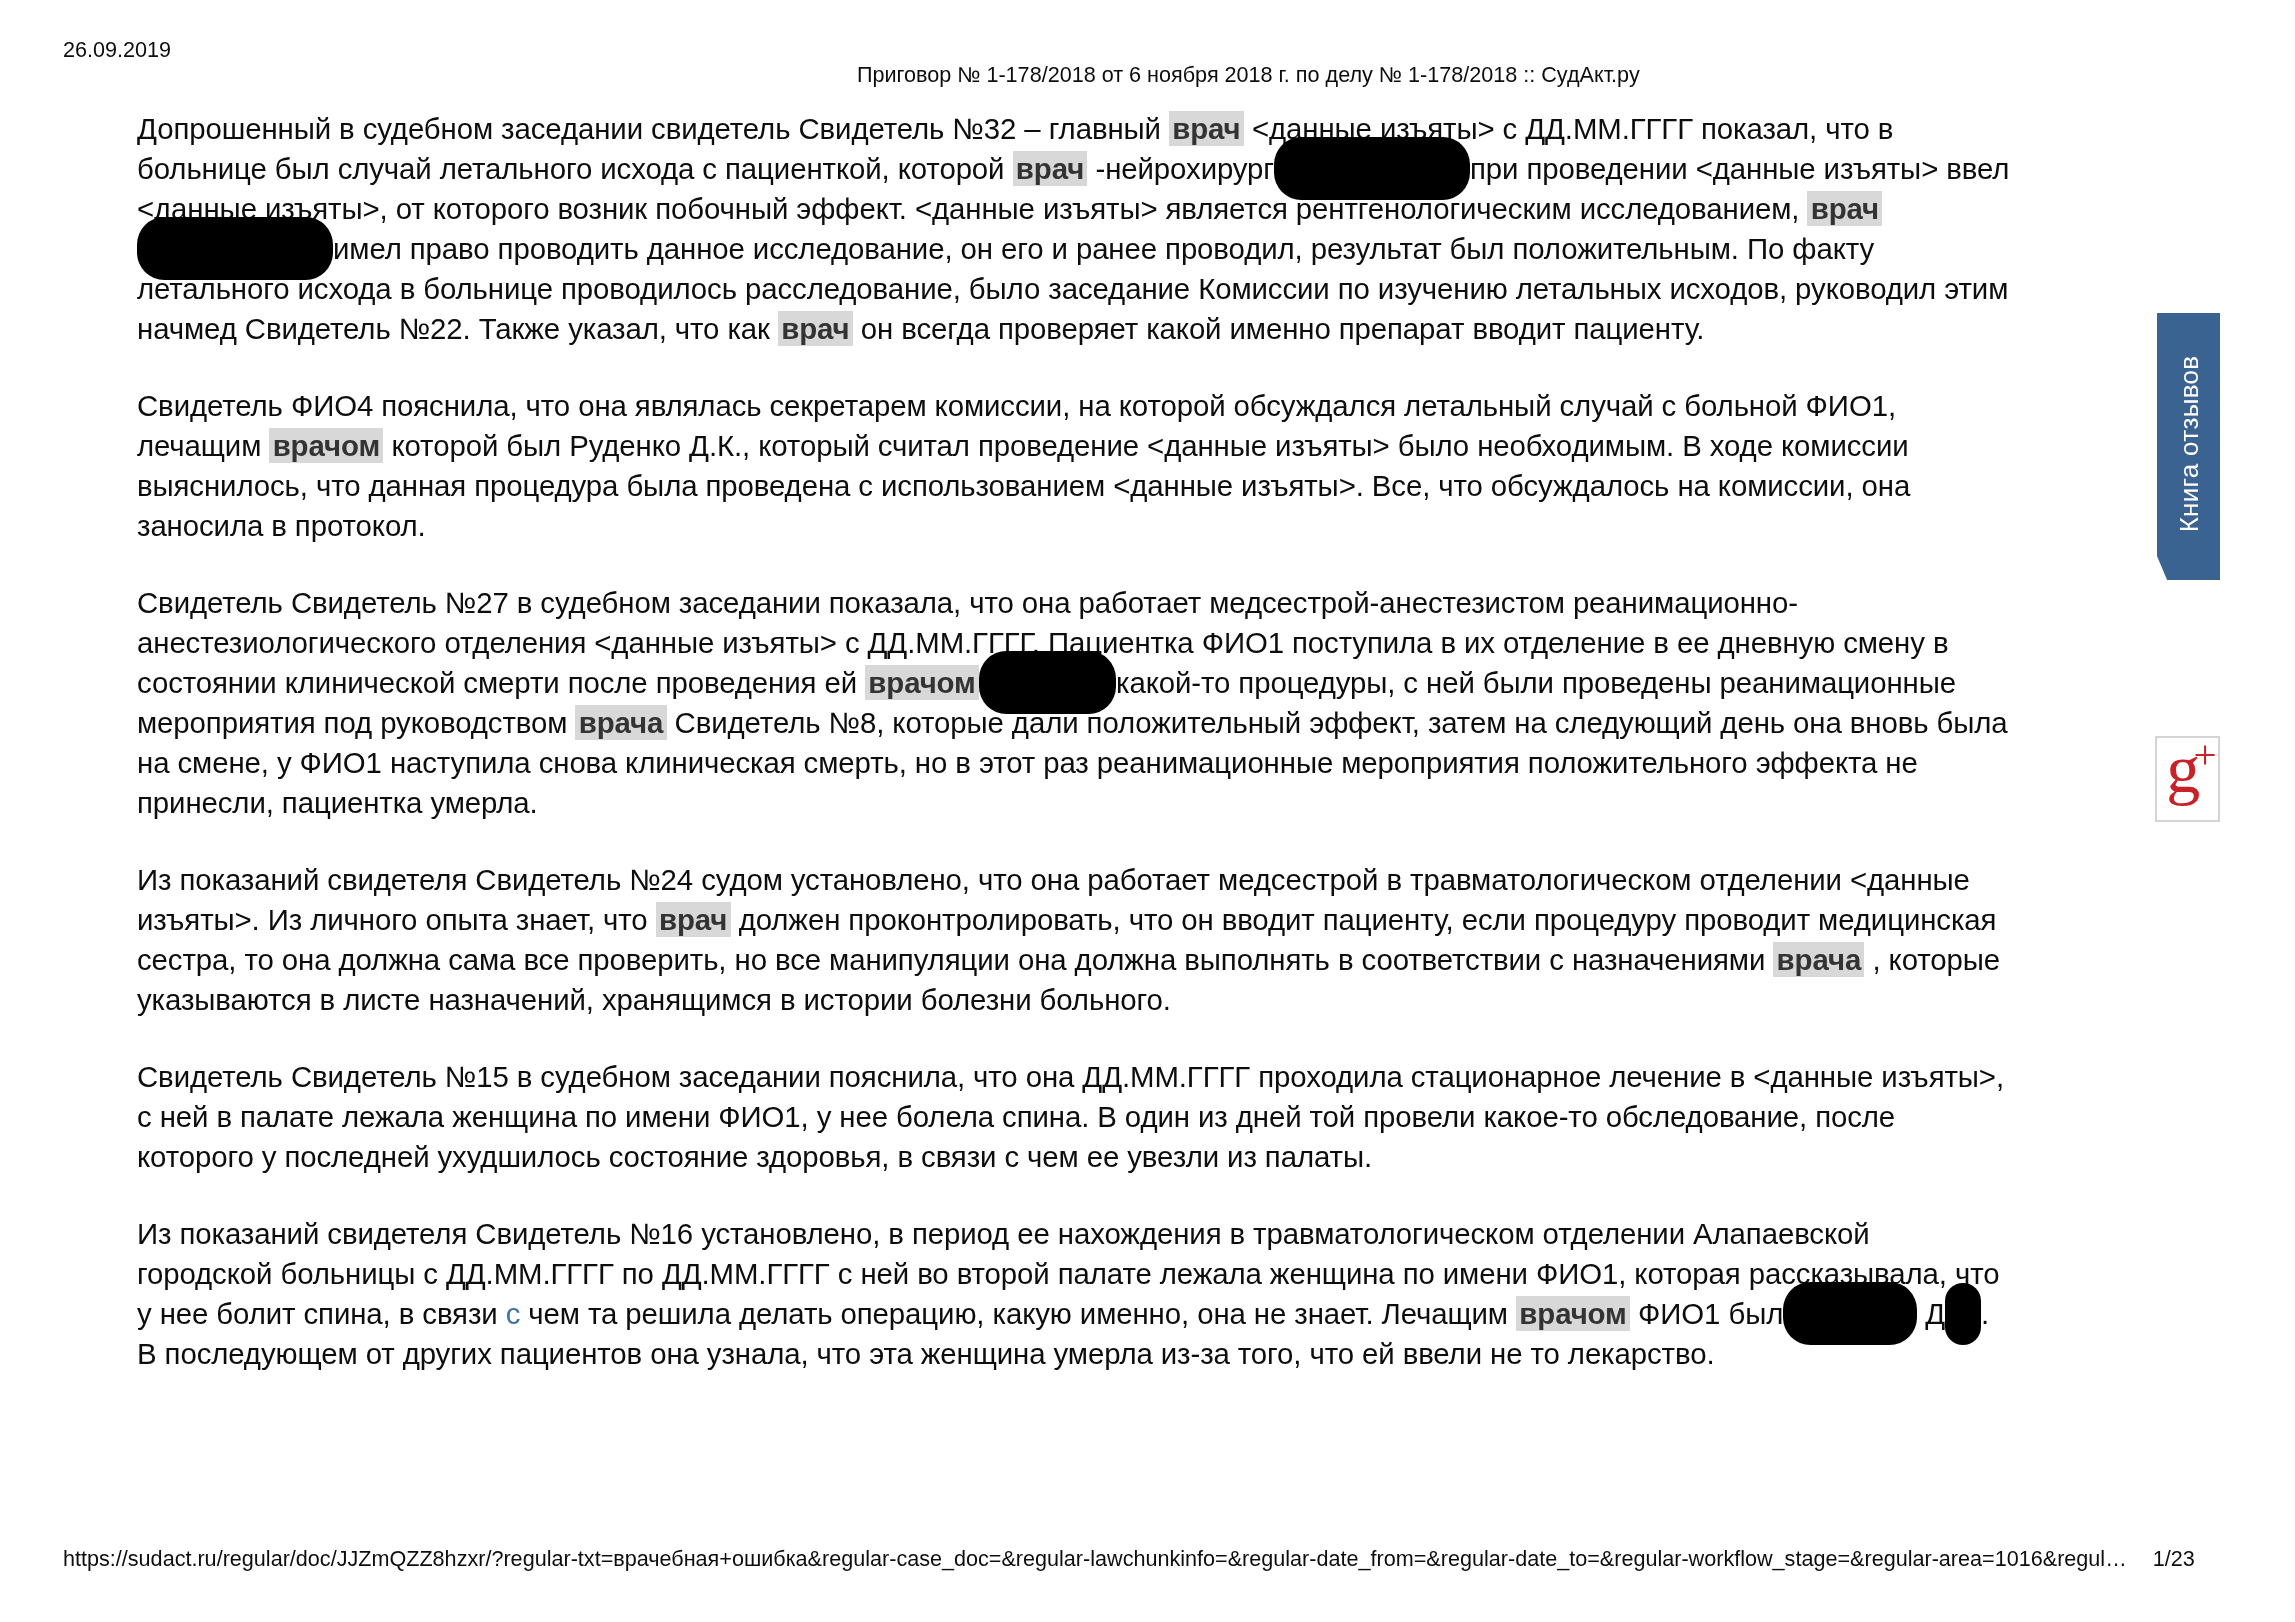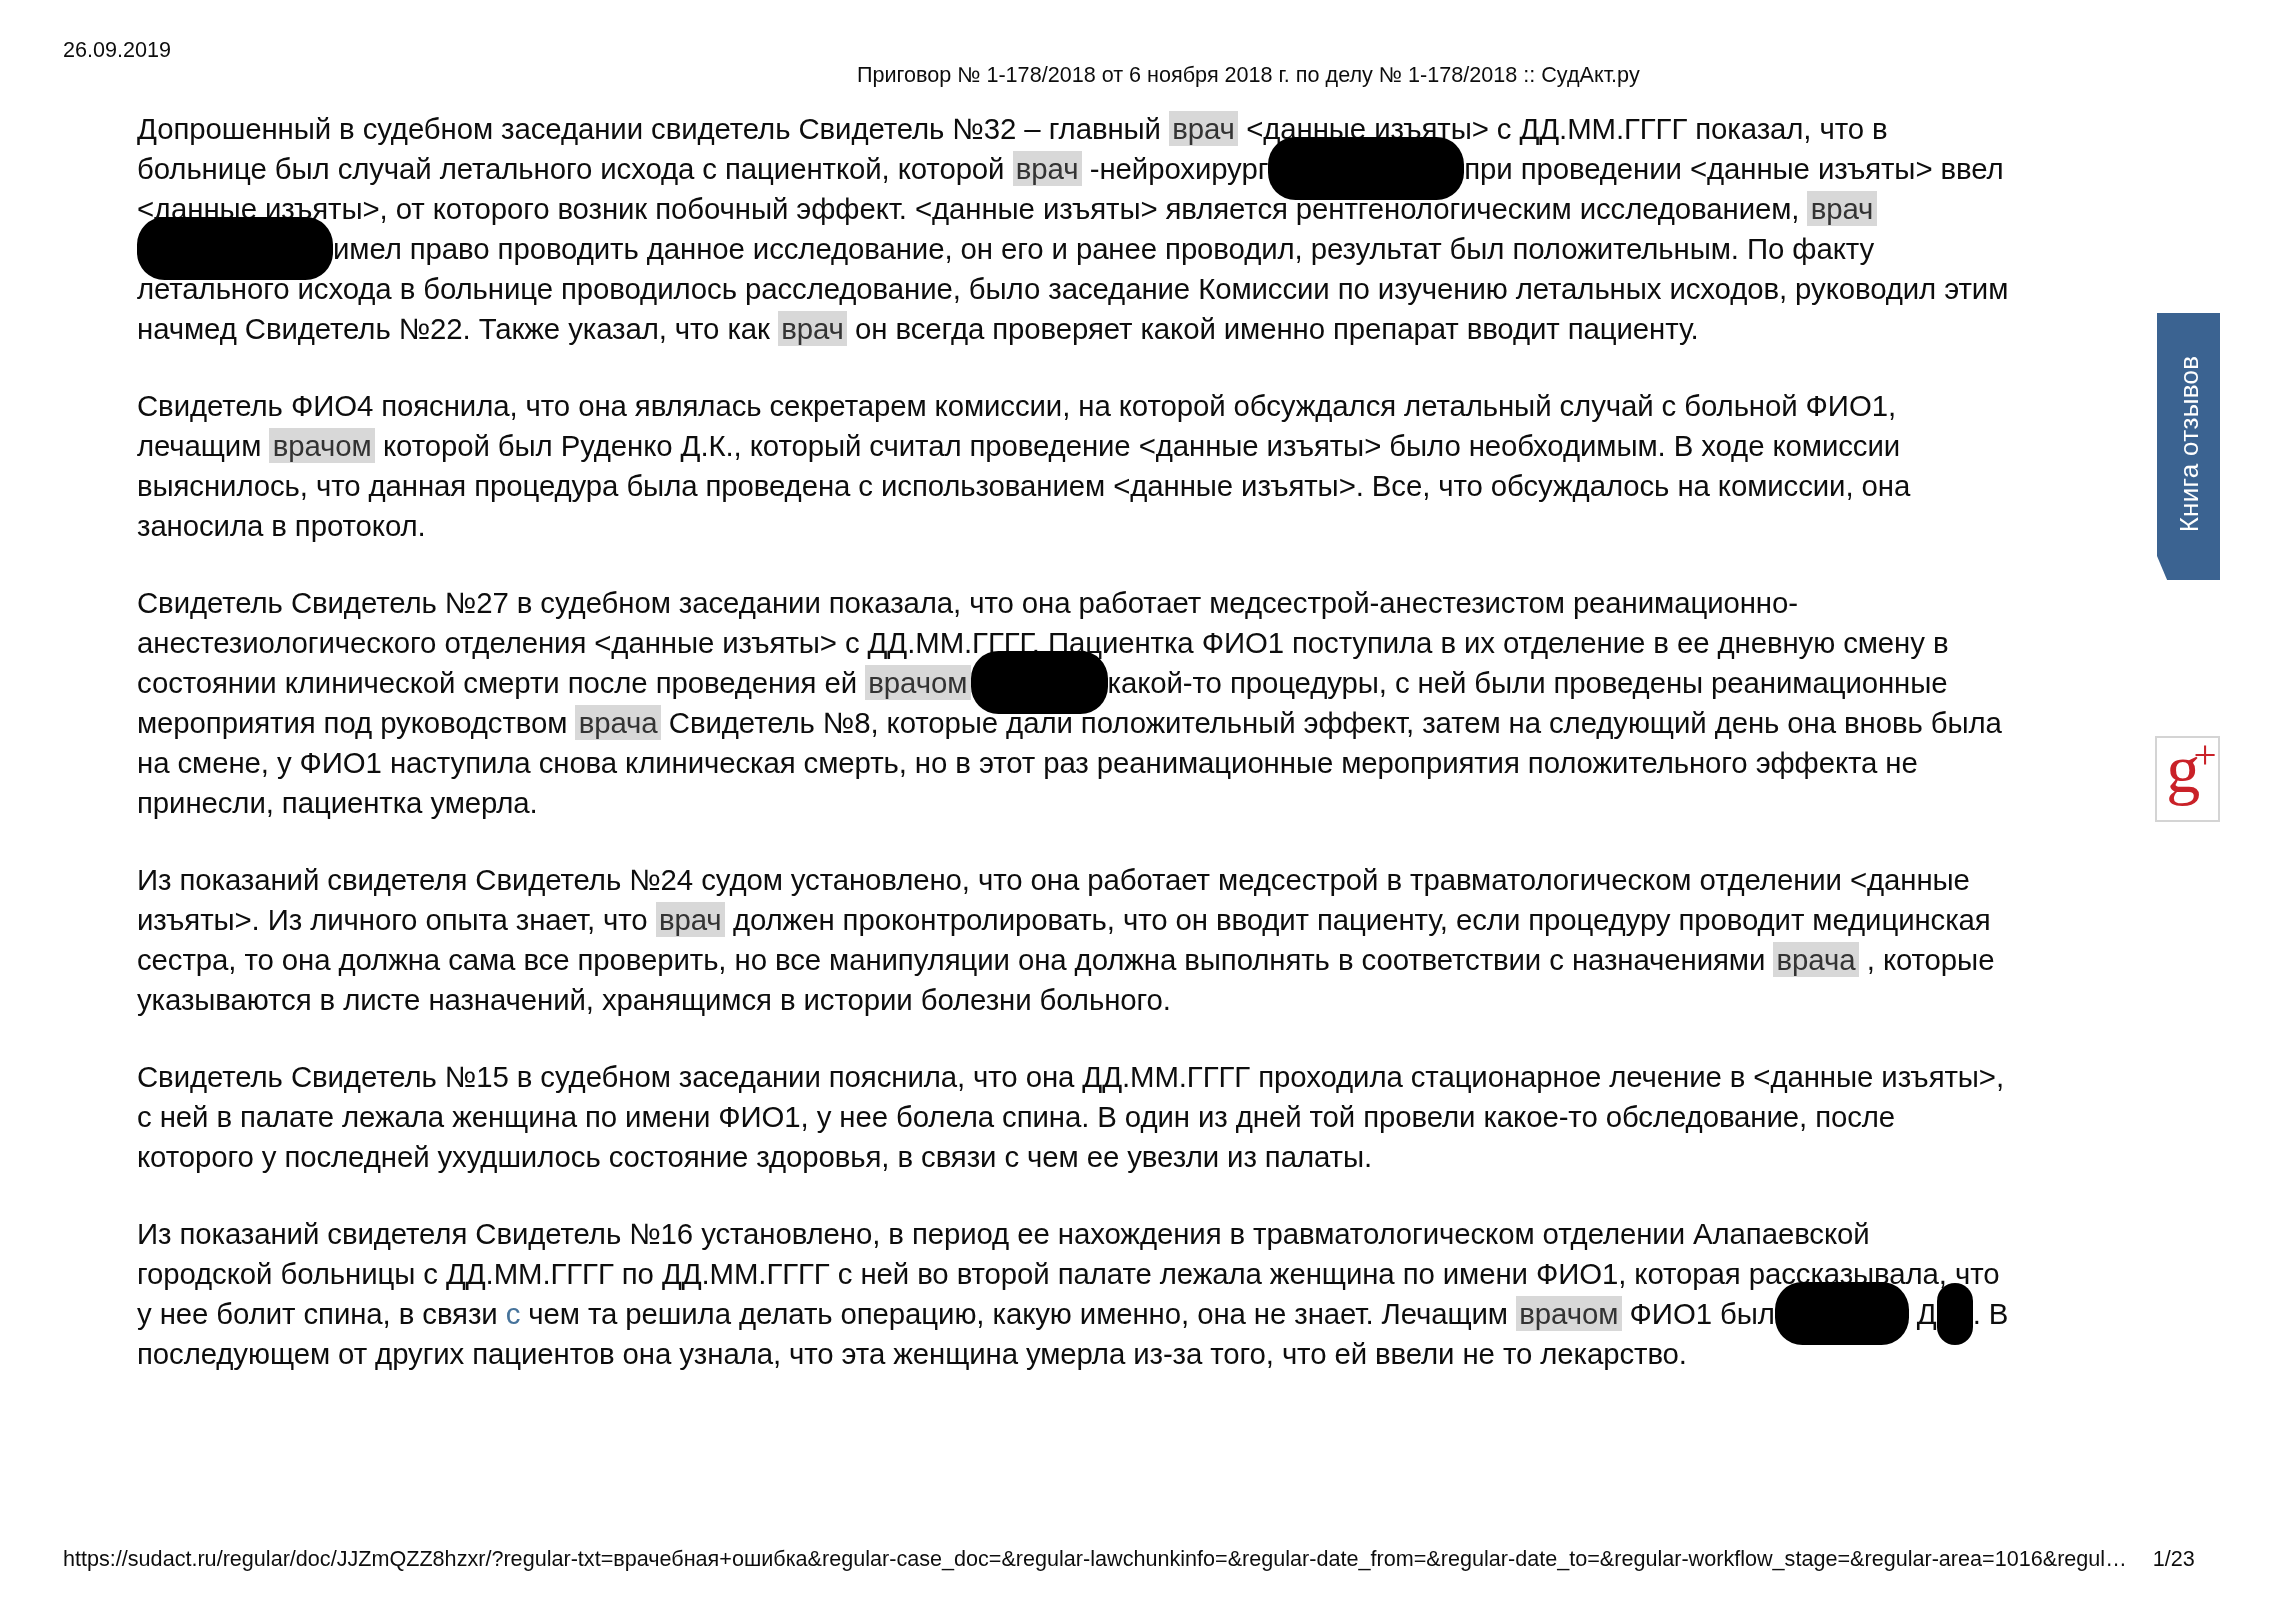--- a/index.html
+++ b/index.html
@@ -6,21 +6,21 @@
   .page{
     position:relative;width:2295px;height:1622px;background:#fff;
     font-family:"Liberation Sans",sans-serif;color:#0d0d0d;overflow:hidden;padding-left:27px;
   }
   
   .ph-date{position:absolute;left:63px;top:37px;font-size:21.6px;white-space:nowrap;}
   .ph-title{position:absolute;left:857px;top:37px;font-size:21.6px;white-space:nowrap;margin-top:25px;}
   
   .doc-body{position:absolute;left:137px;top:109px;width:1873px;font-size:29.4px;line-height:40px;letter-spacing:-0.1px;}
   .para{margin:0 0 37px 0;}
-  .hl{font-weight:400;color:var(--hl-text);background:var(--hl-bg);padding:0.7px 3.3px;}
+  .hl{font-weight:700;color:var(--hl-text);background:var(--hl-bg);padding:0.7px 3.3px;}
   .lnk{color:var(--link-blue);cursor:pointer;}
   .redact{
     display:inline-block;background:var(--redact);height:63px;border-radius:27.5px;
     vertical-align:middle;margin-top:-19.6px;margin-bottom:-14.4px;
   }
   
   .feedback-banner{
     position:absolute;left:2157px;top:313px;width:63px;height:267px;
     background:var(--banner-blue);
     clip-path:polygon(0 0,100% 0,100% 100%,16% 100%,0 91%);

